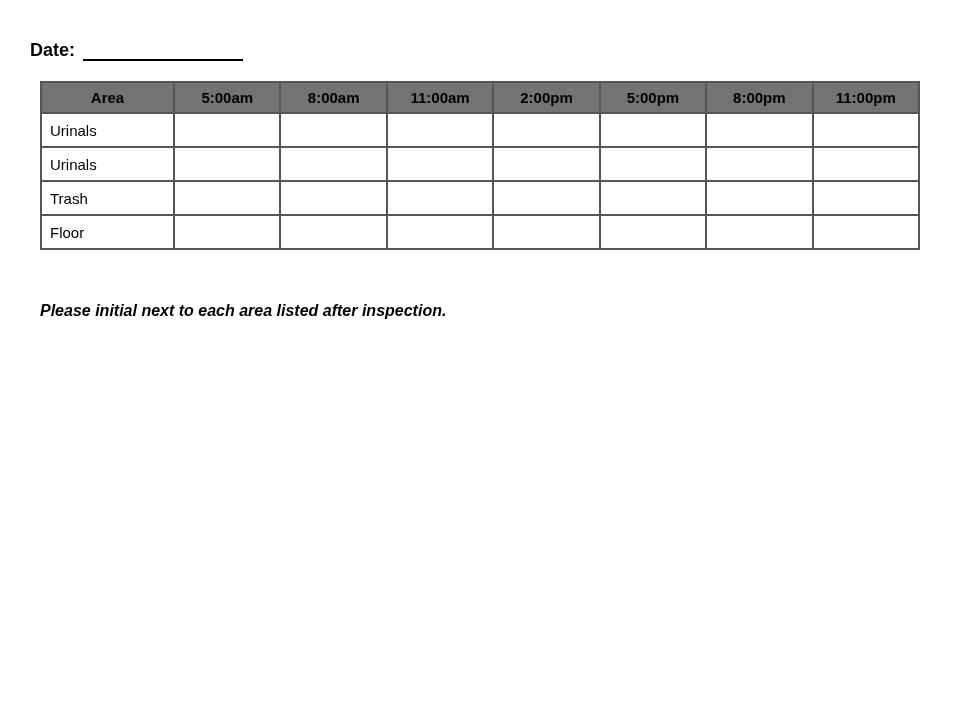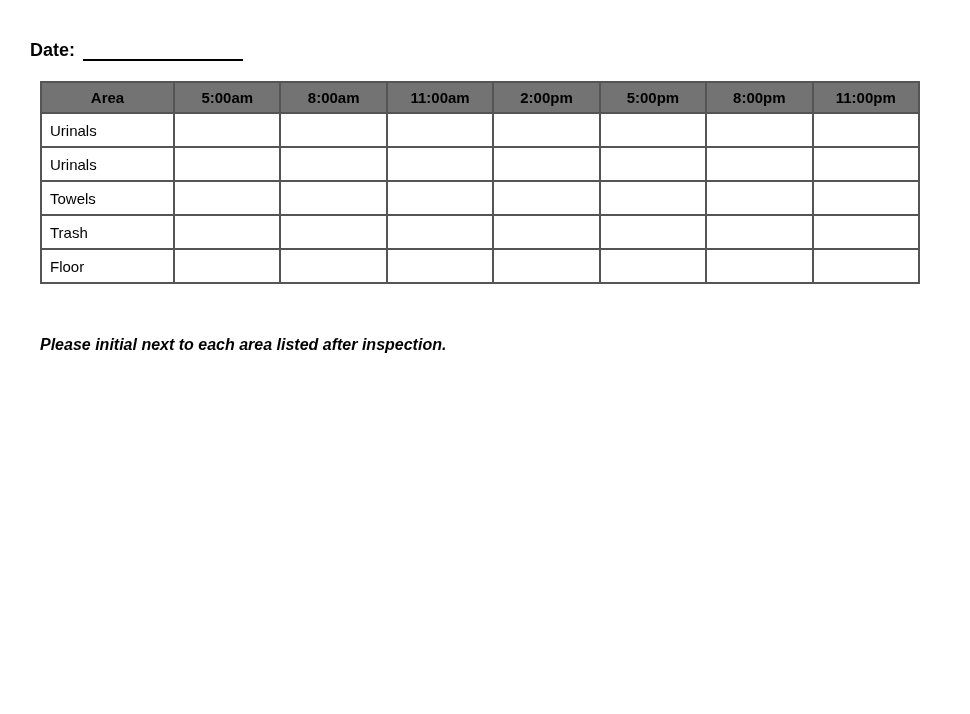--- a/index.html
+++ b/index.html
@@ -117,30 +117,20 @@
         <td>Urinals</td>
         <td></td>
         <td></td>
         <td></td>
         <td></td>
         <td></td>
         <td></td>
         <td></td>
       </tr>
       <tr>
-        <td>Towels</td>
-        <td></td>
-        <td></td>
-        <td></td>
-        <td></td>
-        <td></td>
-        <td></td>
-        <td></td>
-      </tr>
-      <tr>
         <td>Trash</td>
         <td></td>
         <td></td>
         <td></td>
         <td></td>
         <td></td>
         <td></td>
         <td></td>
       </tr>
       <tr>

